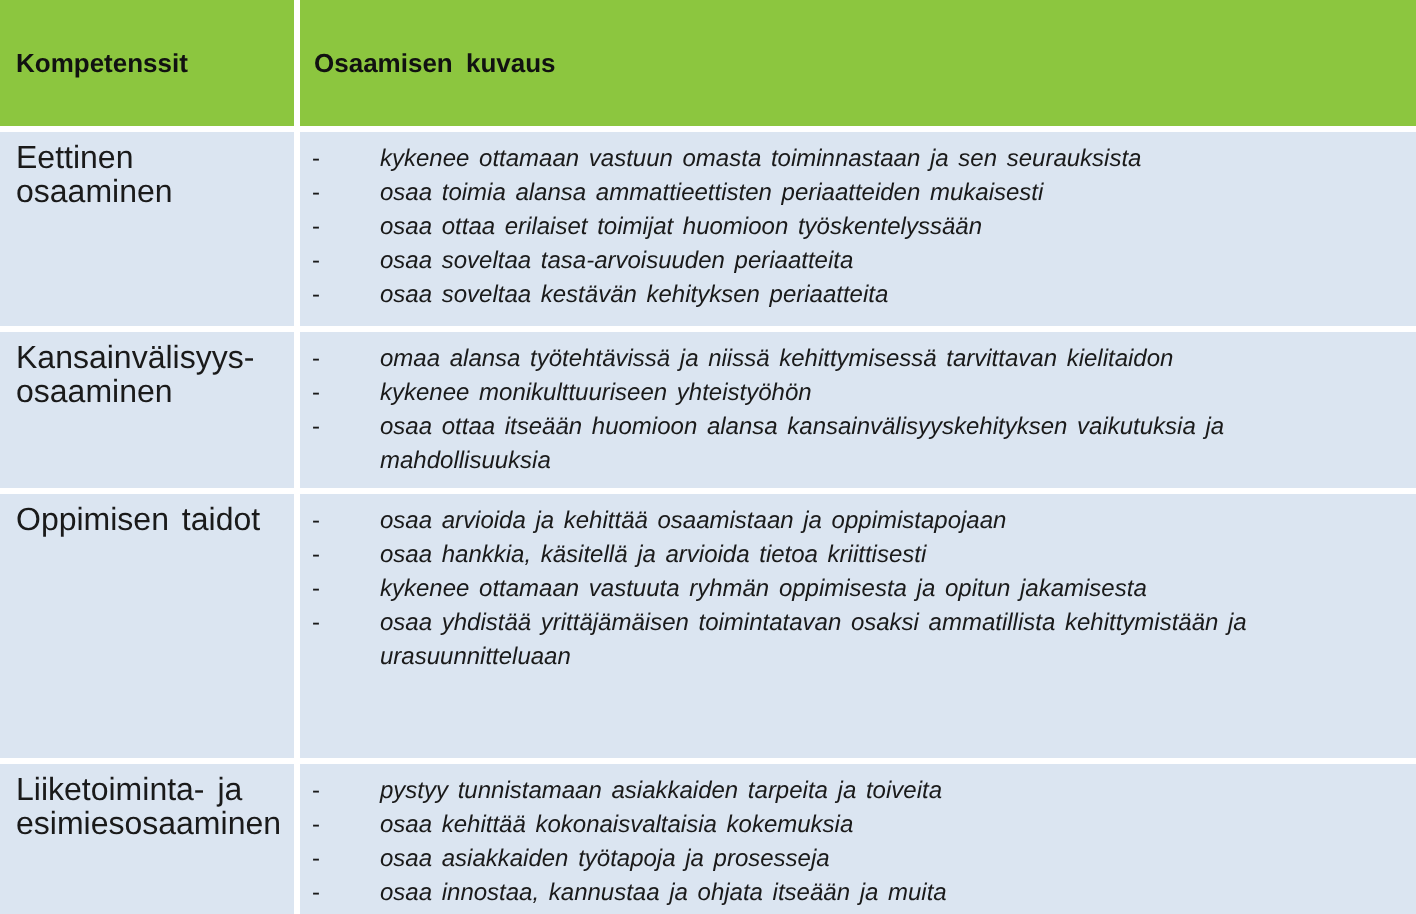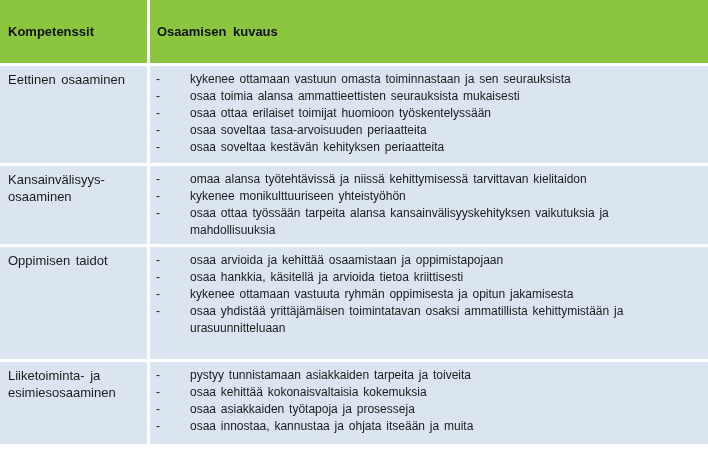--- a/index.html
+++ b/index.html
@@ -32,43 +32,44 @@
     font-weight: bold;
     font-size: 13px;
     word-spacing: 3px;
     color: #111111;
   }
   .header .c1 { padding-left: 8px; }
   .header .c2 { padding-left: 7px; align-items: center; }
   
   .r0 { height: 97px; }
   .r1 { height: 78px; }
-  .r2 { height: 112px; justify-content: space-between; }
+  .r2 { height: 132px; justify-content: space-between; }
   .r3 { height: 82px; }
   .comp-cell {
     padding: 5px 6px 0 8px;
-    font-size: 13px;
+    font-size: 16px;
     line-height: 17px;
     word-spacing: 2px;
   }
   .desc-cell { padding: 5px 0 0 0; }
   .bullet {
     display: flex;
     font-size: 12px;
     line-height: 17px;
     word-spacing: 1.5px;
   }
   .dash {
     flex: 0 0 40px;
     box-sizing: border-box;
     padding-left: 6px;
   }
   .btext {
     flex: 1 1 auto;
     padding-right: 20px;
+    font-style: italic;
   }
 </style>
 </head>
 <body>
 
 <div class="page">
 
   <div class="trow header">
     <div class="cell c1">
       <span>Kompetenssit</span>
@@ -82,21 +83,21 @@
     <div class="cell c1 comp-cell">
       <span>Eettinen osaaminen</span>
     </div>
     <div class="cell c2 desc-cell">
       <div class="bullet">
         <span class="dash">-</span>
         <span class="btext">kykenee ottamaan vastuun omasta toiminnastaan ja sen seurauksista</span>
       </div>
       <div class="bullet">
         <span class="dash">-</span>
-        <span class="btext">osaa toimia alansa ammattieettisten seurauksista mukaisesti</span>
+        <span class="btext">osaa toimia alansa ammattieettisten periaatteiden mukaisesti</span>
       </div>
       <div class="bullet">
         <span class="dash">-</span>
         <span class="btext">osaa ottaa erilaiset toimijat huomioon työskentelyssään</span>
       </div>
       <div class="bullet">
         <span class="dash">-</span>
         <span class="btext">osaa soveltaa tasa-arvoisuuden periaatteita</span>
       </div>
       <div class="bullet">
@@ -114,21 +115,21 @@
       <div class="bullet">
         <span class="dash">-</span>
         <span class="btext">omaa alansa työtehtävissä ja niissä kehittymisessä tarvittavan kielitaidon</span>
       </div>
       <div class="bullet">
         <span class="dash">-</span>
         <span class="btext">kykenee monikulttuuriseen yhteistyöhön</span>
       </div>
       <div class="bullet">
         <span class="dash">-</span>
-        <span class="btext">osaa ottaa työssään tarpeita alansa kansainvälisyyskehityksen vaikutuksia ja mahdollisuuksia</span>
+        <span class="btext">osaa ottaa itseään huomioon alansa kansainvälisyyskehityksen vaikutuksia ja mahdollisuuksia</span>
       </div>
     </div>
   </div>
 
   <div class="trow r2">
     <div class="cell c1 comp-cell">
       <span>Oppimisen taidot</span>
     </div>
     <div class="cell c2 desc-cell">
       <div class="bullet">

